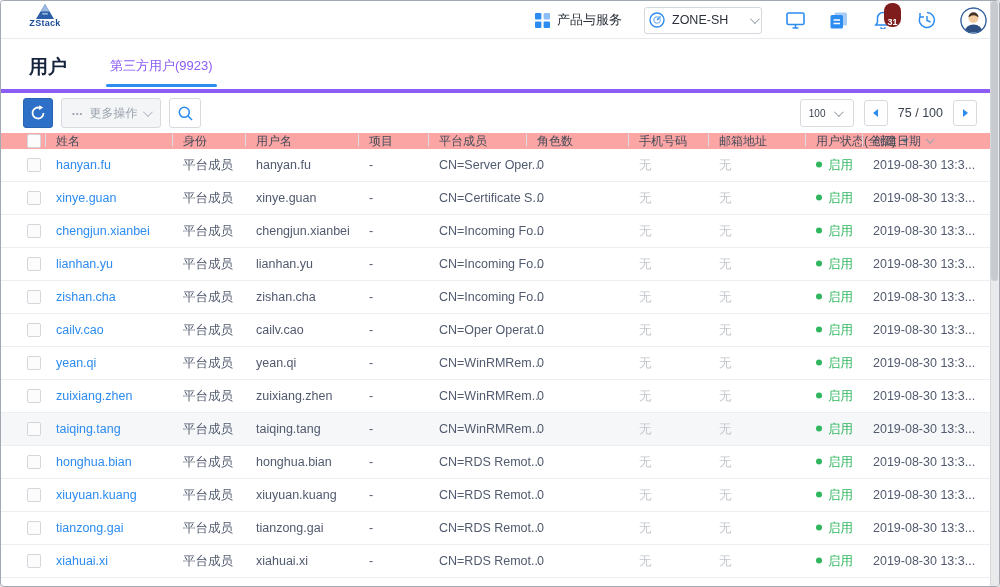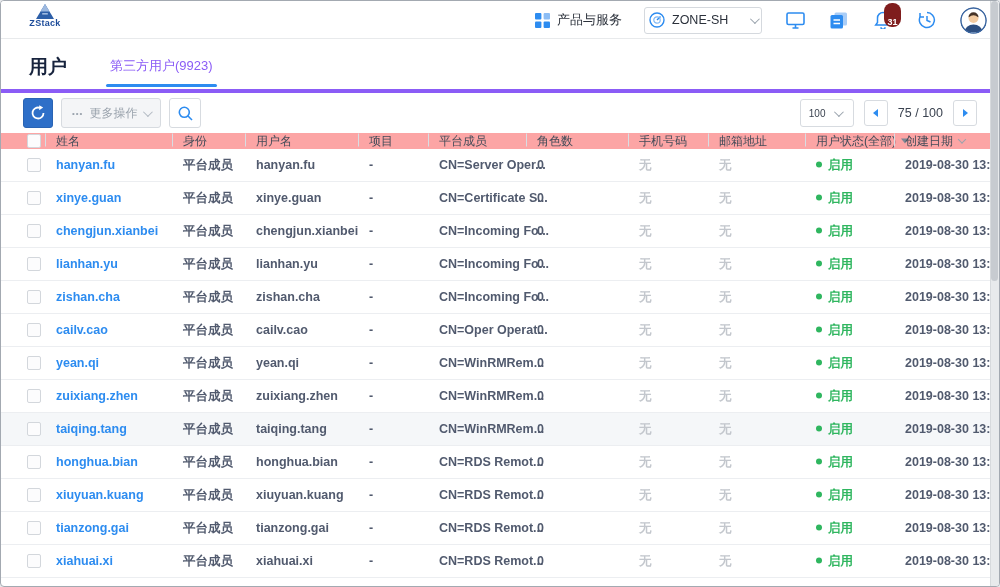--- a/index.html
+++ b/index.html
@@ -46,28 +46,28 @@
   .btn-search { width:32px; height:30px; background:#fff; border:1px solid #d7dbe0; border-radius:3px; display:flex; align-items:center; justify-content:center; cursor:pointer; }
   .tb-right { position:absolute; right:22px; top:6px; display:flex; align-items:center; gap:10px; }
   .pagesize { display:flex; align-items:center; gap:8px; width:54px; height:28px; padding:0 8px; border:1px solid #d7dbe0; border-radius:3px; font-size:10px; color:#3b4350; cursor:pointer; background:#fff; }
   .pg-btn { width:24px; height:26px; border:1px solid #d7dbe0; border-radius:3px; background:#fff; display:flex; align-items:center; justify-content:center; cursor:pointer; }
   .tri-l { width:0; height:0; border-top:4px solid transparent; border-bottom:4px solid transparent; border-right:5px solid #2d8cf0; }
   .tri-r { width:0; height:0; border-top:4px solid transparent; border-bottom:4px solid transparent; border-left:5px solid #2d8cf0; }
   .pg-text { font-size:12.5px; color:#3b4350;text-align:right; }
   
   .thead { position:relative; height:16px; background:#fca5a5; }
   .tbody { position:relative; }
-  .trow { position:relative; height:33px; border-bottom:1px solid #eceef1; background:#fff;font-weight:bold; }
+  .trow { position:relative; height:33px; border-bottom:1px solid #eceef1; background:#fff; }
   .trow.hl { background:#f5f7f9; }
   .cell { position:absolute; top:50%; transform:translateY(-50%); font-size:12.5px; color:#515a6e; white-space:nowrap; }
   .hcell { position:absolute; top:50%; transform:translateY(-50%); font-size:12px; color:#454c59; white-space:nowrap; }
   .hcell.sep::before { content:""; position:absolute; left:-11px; top:1px; width:1px; height:13px; background:#d8dde3; }
   .col-check{left:26px;} .col-name{left:55px;} .col-identity{left:182px;} .col-username{left:255px;}
   .col-project{left:368px;} .col-dept{left:438px;} .col-roles{left:536px;} .col-phone{left:638px;}
-  .col-email{left:718px;} .col-status{left:815px;} .col-date{left:904px;}
+  .col-email{left:718px;} .col-status{left:815px;} .col-date{left:872px;}
   .checkbox { display:block; width:14px; height:14px; border:1px solid #d3d7dc; border-radius:2px; background:#fcfcfd; cursor:pointer; }
   .link { color:#2d8cf0; cursor:pointer; }
   .muted { color:#c3c7cd; }
   .status { color:#2fb65f; }
   .status .dot { display:inline-block; width:6px; height:6px; border-radius:50%; background:#2fb65f; margin-right:6px; vertical-align:1px; }
   .filter-caret { display:inline-block; width:0; height:0; border-left:4px solid transparent; border-right:4px solid transparent; border-top:5px solid #7d8694; margin-left:5px; vertical-align:1px; }
   .sort-chev { width:6px; height:6px; border-right:1.3px solid #9aa3ad; border-bottom:1.3px solid #9aa3ad; transform:rotate(45deg); display:inline-block; margin-left:6px; vertical-align:2px; }
   
   .scrollbar { position:absolute; top:0; right:0; width:9px; height:100%; background:#e8eaec; border-left:1px solid #d7dadd; }
   .scroll-thumb { position:absolute; top:0; right:1px; width:7px; height:280px; background:#c7cbd0; border-radius:4px; }

